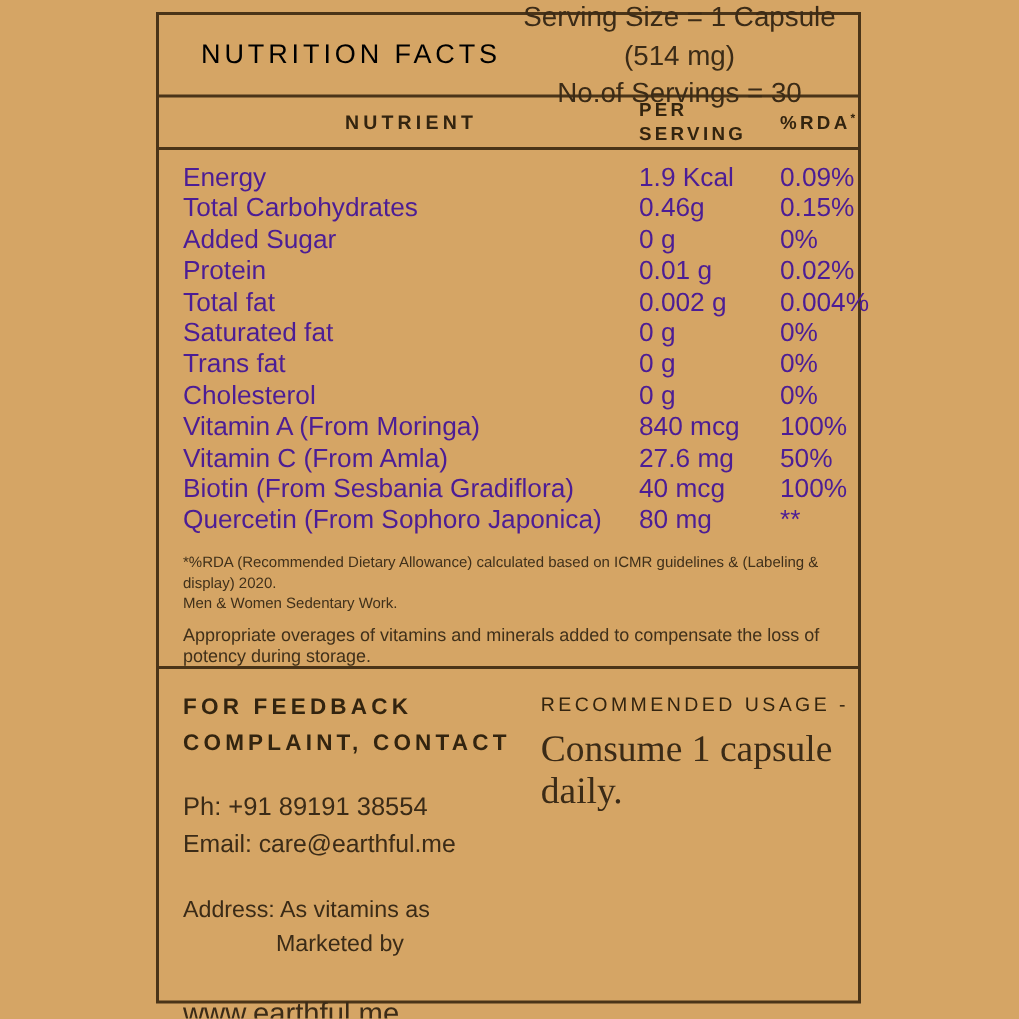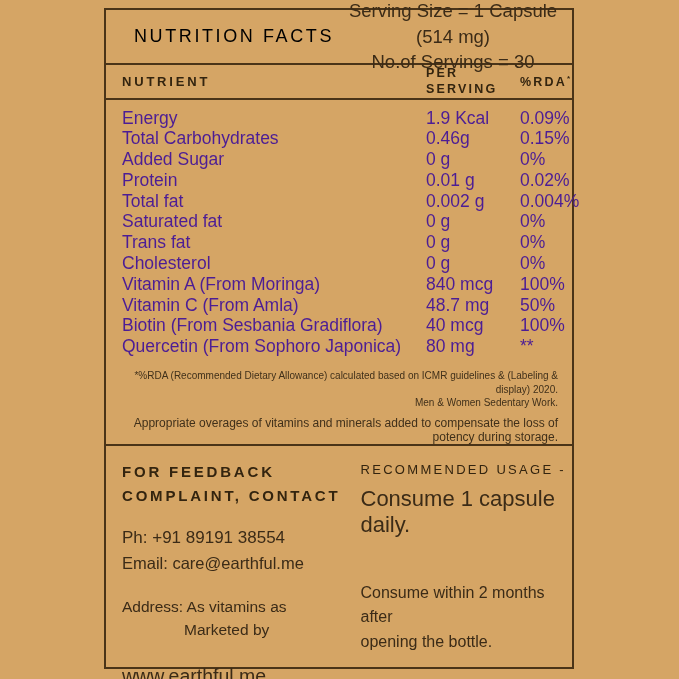--- a/index.html
+++ b/index.html
@@ -34,55 +34,55 @@
     font-size:18.5px;line-height:1.4;color:#3B2B17;
   }
   
   .colhead{
     height:53px;border-bottom:2px solid #4A3418;
     display:grid;grid-template-columns:304px 94px 1fr;
     align-items:center;
     padding:0 8px 0 16px;
     font-weight:700;color:#33240F;
   }
-  .colhead .c1{font-size:13px;letter-spacing:2.8px;}
+  .colhead .c1{font-size:13px;letter-spacing:2.8px;text-align:center;}
   .colhead .c2{font-size:12.5px;letter-spacing:2.2px;line-height:1.3;}
   .colhead .c3{font-size:12.5px;letter-spacing:2.2px;}
   .colhead sup{font-size:8px;vertical-align:super;}
   
   .tbody{flex:1;padding-top:8px;}
   .row{
     display:grid;grid-template-columns:304px 94px 1fr;
     padding:0 8px 0 16px;
     font-size:17.5px;line-height:20.8px;
     color:#4c1d95;
   }
   
-  .fns{padding:12px 14px 0 16px;color:#40301A;text-align:right;}
+  .fns{padding:12px 14px 0 16px;color:#40301A;}
   .fn-small{font-size:10px;line-height:1.35;}
   .fn-mid{font-size:10.5px;margin-top:5px;}
   .fn-large{font-size:12px;margin-top:6px;}
   
   .footer{
     height:225px;border-top:2px solid #4A3418;
     display:flex;
   }
   .f-left{width:256px;box-sizing:border-box;padding:14px 0 0 16px;}
   .f-right{flex:1;box-sizing:border-box;padding:16px 6px 0 6px;}
   .f-heading{
     font-size:15px;font-weight:700;letter-spacing:2.8px;
     line-height:1.65;color:#33240F;white-space:nowrap;
   }
   .f-phone{margin-top:17px;font-size:17px;line-height:1.45;}
   .f-email{font-size:16.5px;line-height:1.5;}
   .f-address{margin-top:21px;font-size:15.5px;line-height:1.45;}
   .f-address .l2{padding-left:62px;}
   .f-web{margin-top:24px;font-size:19.5px;}
   .usage-heading{font-size:13px;font-weight:400;letter-spacing:2.3px;color:#33240F;white-space:nowrap;}
-  .usage-instr{margin-top:9px;font-size:22px;}
+  .usage-instr{margin-top:9px;font-size:25px;font-family:Liberation Serif, serif;}
   .usage-note{margin-top:43px;font-size:16px;line-height:1.55;max-width:230px;}
 </style>
 </head>
 <body>
 
 <div class="label">
 
   <div class="sec hdr">
     <div class="hdr-title">NUTRITION FACTS</div>
     <div class="hdr-serving">
@@ -141,21 +141,21 @@
         <span>0 g</span>
         <span>0%</span>
       </div>
     <div class="row">
         <span>Vitamin A (From Moringa)</span>
         <span>840 mcg</span>
         <span>100%</span>
       </div>
     <div class="row">
         <span>Vitamin C (From Amla)</span>
-        <span>48.7 mg</span>
+        <span>27.6 mg</span>
         <span>50%</span>
       </div>
     <div class="row">
         <span>Biotin (From Sesbania Gradiflora)</span>
         <span>40 mcg</span>
         <span>100%</span>
       </div>
     <div class="row">
         <span>Quercetin (From Sophoro Japonica)</span>
         <span>80 mg</span>
@@ -184,21 +184,17 @@
         <div>Address: As vitamins as</div>
         <div class="l2">Marketed by</div>
       </div>
       <div class="f-web">www.earthful.me</div>
 
     </div>
 
     <div class="f-right">
       <div class="usage-heading">RECOMMENDED USAGE -</div>
       <div class="usage-instr">Consume 1 capsule daily.</div>
-      <div class="usage-note">
-        <div>Consume within 2 months after</div>
-        <div>opening the bottle.</div>
-      </div>
 
     </div>
 
   </div>
 </div>
 
 </body></html>

